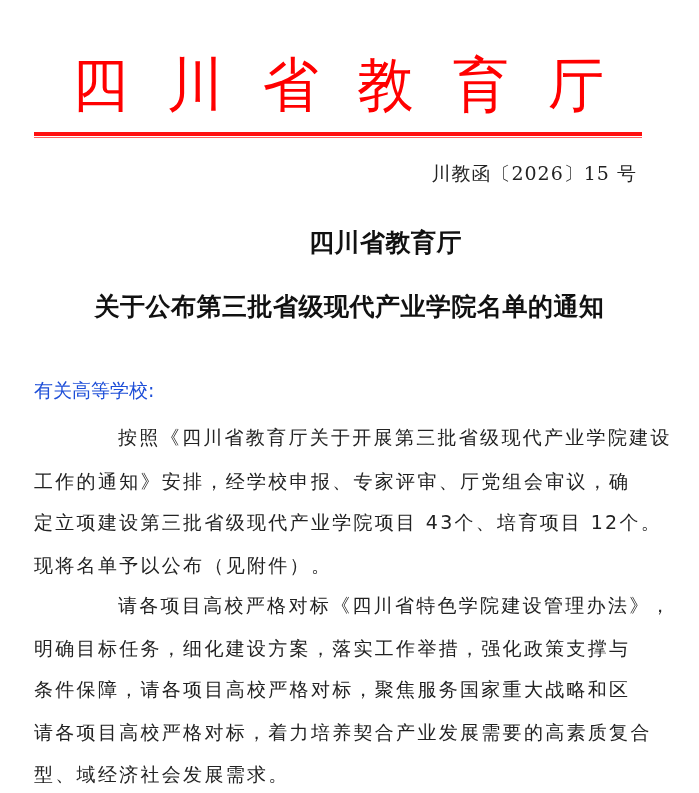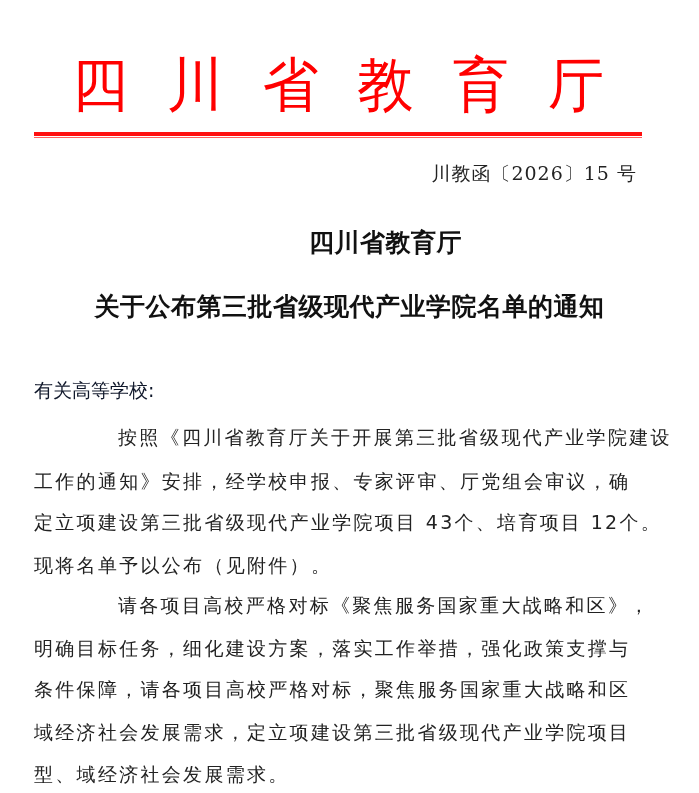--- a/index.html
+++ b/index.html
@@ -5,21 +5,21 @@
   html, body { margin:0; padding:0; background:#ffffff; }
   body { width:699px; height:793px; position:relative; overflow:hidden; font-family:"DejaVu Serif", serif; color:#111; }
   .masthead { position:absolute; left:34px; top:50px; width:608px; height:70px; display:flex; justify-content:space-between; align-items:center; padding:0 38px 0 38px; box-sizing:border-box; }
   .masthead span { color:#ff0000; font-family:"DejaVu Serif", serif; font-size:56px; line-height:60px; transform:scaleY(1.05); }
   .redline { position:absolute; left:34px; top:132px; width:608px; height:4px; background:#ff1010; }
   .redline2 { position:absolute; left:34px; top:137px; width:608px; height:1px; background:#ff6060; }
   .docno { position:absolute; right:62px; top:161px; font-size:19px; font-family:"DejaVu Serif", serif; color:#222; letter-spacing:1px; }
   .title { position:absolute; left:0; width:699px; text-align:center; font-family:"DejaVu Sans", sans-serif; font-weight:bold; font-size:25px; color:#111; letter-spacing:0.5px; }
   .t1 { top:226px;margin-left:36px; }
   .t2 { top:290px; }
-  .salute { position:absolute; left:34px; top:378px; font-size:19px; font-family:"DejaVu Sans", sans-serif; color:#0f172a; }
+  .salute { position:absolute; left:34px; top:378px; font-size:19px; font-family:"DejaVu Sans", sans-serif; color:#1d4ed8; }
   .para { position:absolute; left:34px; width:612px; font-family:"DejaVu Sans", sans-serif; font-size:19px; color:#222; }
   .line { position:absolute; left:0; white-space:nowrap; letter-spacing:2.3px; }
   .indent { left:40px;margin-left:44px; }
 </style>
 </head>
 <body>
 
 <div class="masthead">
   <span>四</span>
   <span>川</span>
@@ -39,18 +39,18 @@
 <div class="salute">有关高等学校:</div>
 
 <div class="para" style="top:0;">
   <div class="line indent" style="top:425px;">按照《四川省教育厅关于开展第三批省级现代产业学院建设</div>
   <div class="line" style="top:469px;">工作的通知》安排，经学校申报、专家评审、厅党组会审议，确</div>
   <div class="line" style="top:510px;">定立项建设第三批省级现代产业学院项目 43个、培育项目 12个。</div>
   <div class="line" style="top:553px;">现将名单予以公布（见附件）。</div>
 </div>
 
 <div class="para" style="top:0;">
-  <div class="line indent" style="top:593px;">请各项目高校严格对标《聚焦服务国家重大战略和区》，</div>
+  <div class="line indent" style="top:593px;">请各项目高校严格对标《四川省特色学院建设管理办法》，</div>
   <div class="line" style="top:636px;text-align:center;">明确目标任务，细化建设方案，落实工作举措，强化政策支撑与</div>
   <div class="line" style="top:677px;">条件保障，请各项目高校严格对标，聚焦服务国家重大战略和区</div>
-  <div class="line" style="top:720px;">域经济社会发展需求，定立项建设第三批省级现代产业学院项目</div>
+  <div class="line" style="top:720px;">请各项目高校严格对标，着力培养契合产业发展需要的高素质复合</div>
   <div class="line" style="top:762px;">型、域经济社会发展需求。</div>
 </div>
 
 </body></html>

